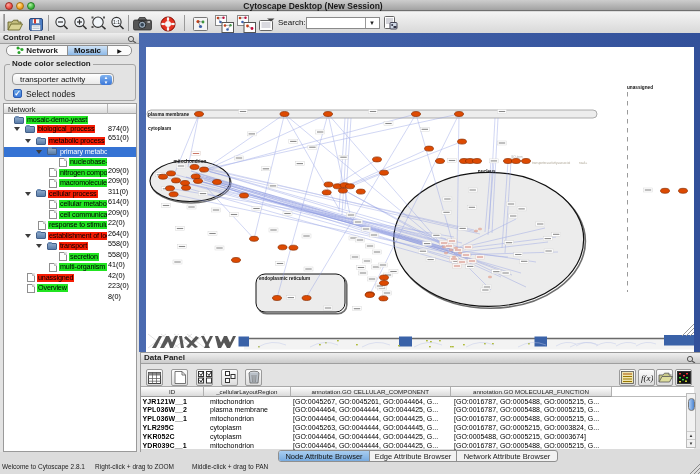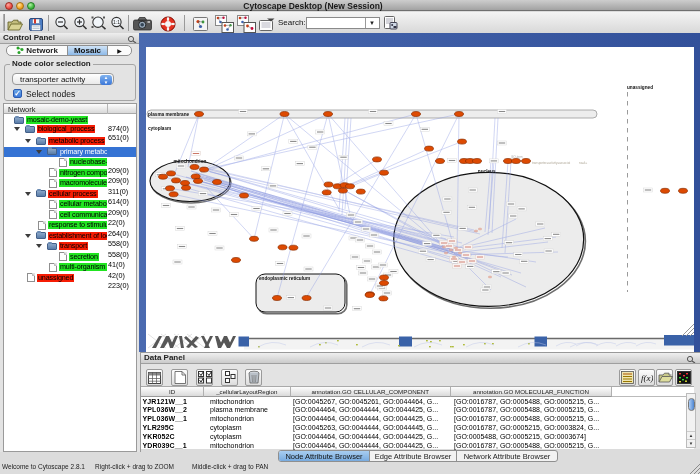--- a/index.html
+++ b/index.html
@@ -262,20 +262,25 @@
       </div>
 <div class="trow" style="top:158.0px">
         <span class="file" style="left:45px"></span>
         <span class="lbl grn" style="left:55px;width:48px;">multi-organism proces</span>
         <span class="num">42(0)</span>
       </div>
 <div class="trow" style="top:168.5px">
         <span class="file" style="left:23px"></span>
         <span class="lbl red" style="left:33px;max-width:70px;">unassigned</span>
         <span class="num">223(0)</span>
+      </div>
+<div class="trow" style="top:179.0px">
+        <span class="file" style="left:23px"></span>
+        <span class="lbl grn" style="left:33px;max-width:70px;">Overview</span>
+        <span class="num">8(0)</span>
       </div>
 </div>
   </div>
 <div id="netwin" style="position:absolute;left:139px;top:33px;width:561px;height:319px;background:linear-gradient(90deg,#4a6ab0,#32509a);">
 <svg width="548" height="305" viewBox="0 0 548 305" style="position:absolute;left:7px;top:14px;background:#fff;">
 <rect x="1" y="63" width="450" height="8" rx="4" fill="#ededed" stroke="#9a9a9a" stroke-width="0.8"></rect>
 <ellipse cx="45" cy="135.5" rx="40" ry="20.5" fill="none" stroke="#555" stroke-width="1.4" opacity="0.85"></ellipse>
       <ellipse cx="44" cy="134" rx="40" ry="20.5" fill="#ececec" stroke="#111" stroke-width="1.1"></ellipse>
 <ellipse cx="344.4" cy="194.2" rx="95" ry="67" fill="none" stroke="#555" stroke-width="1.6" opacity="0.85"></ellipse>
 <ellipse cx="342.7" cy="192.3" rx="95" ry="67" fill="#ececec" stroke="#111" stroke-width="1.2"></ellipse>

